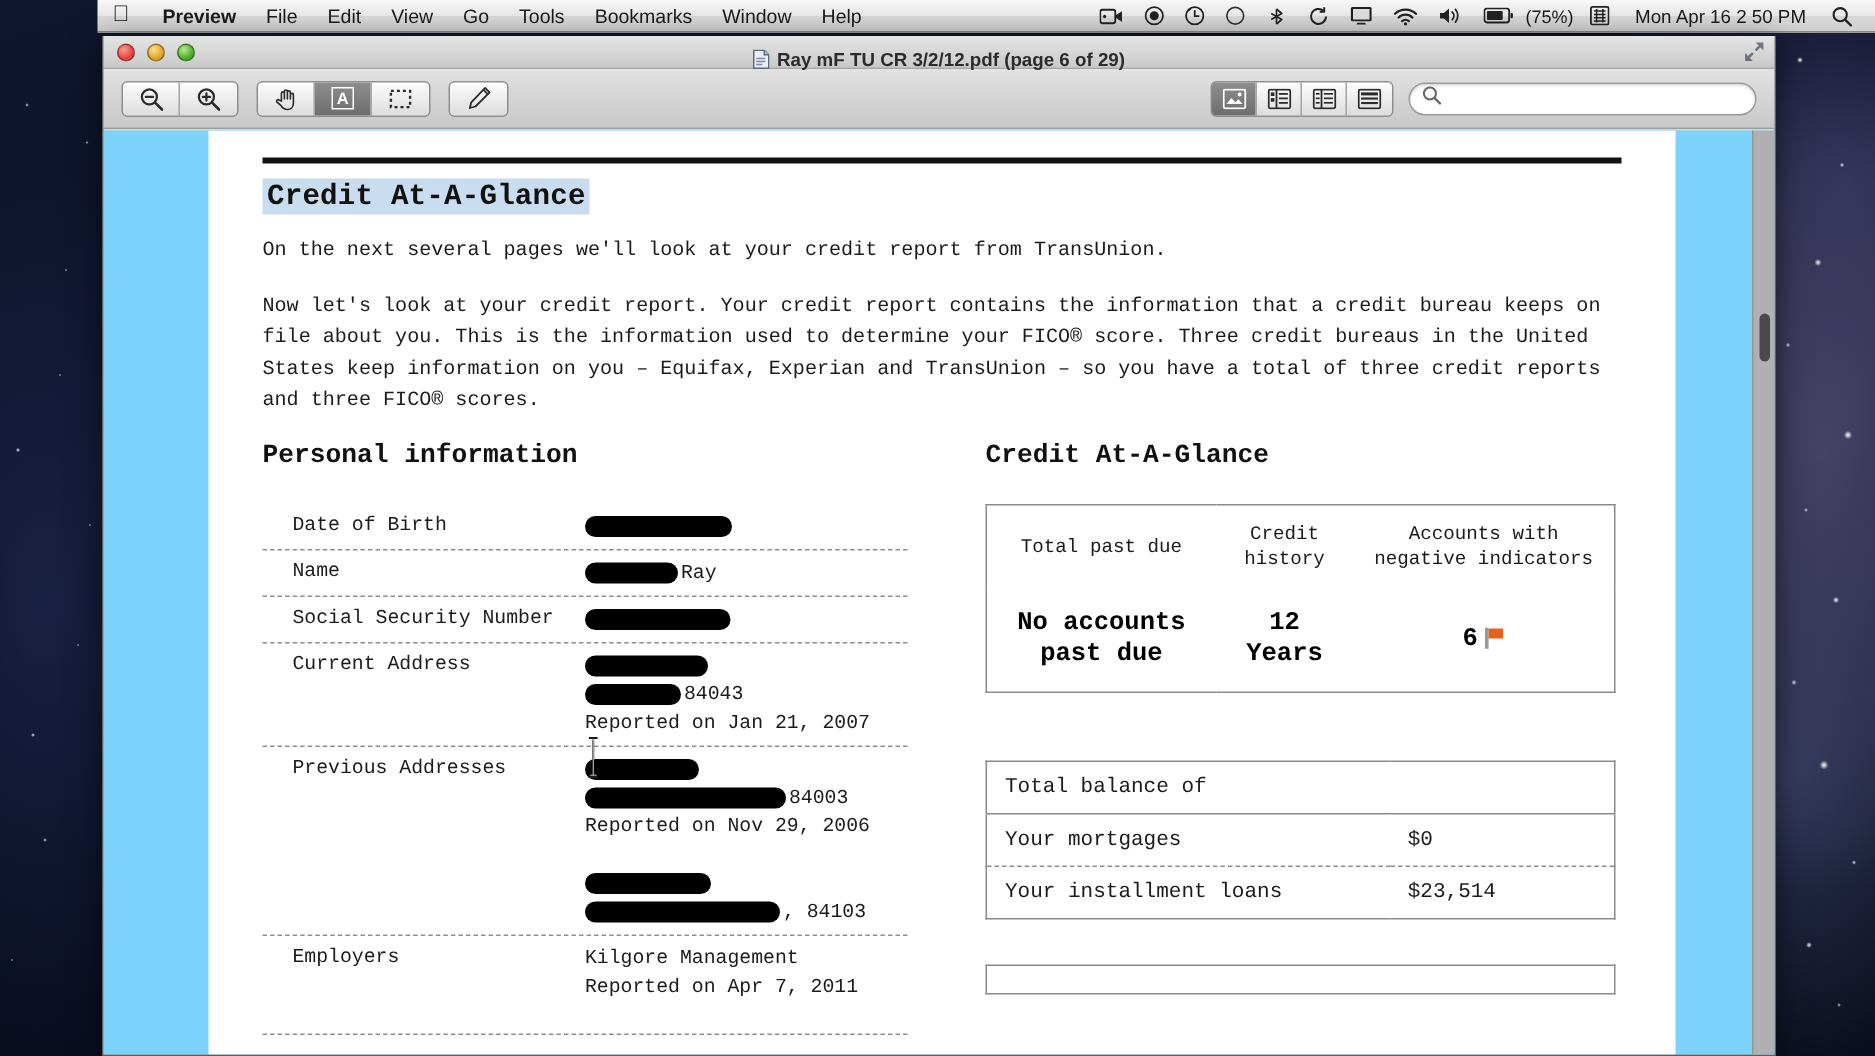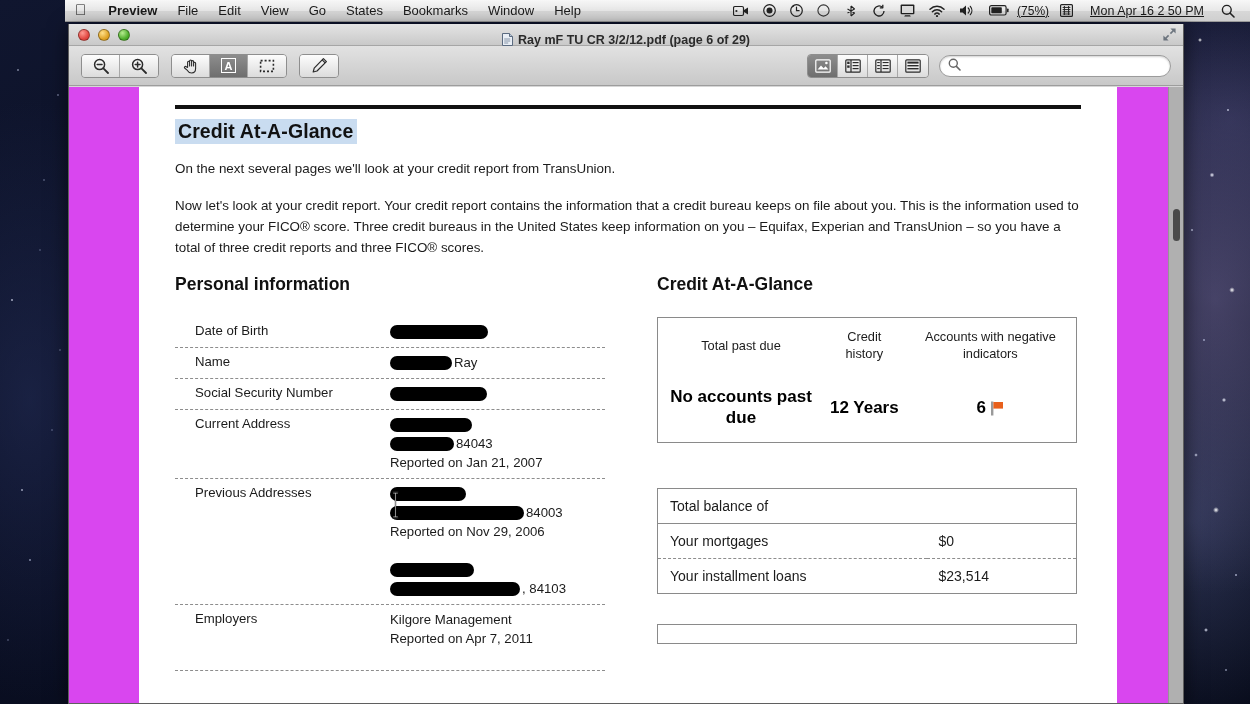--- a/index.html
+++ b/index.html
@@ -61,21 +61,21 @@
     display: flex; align-items: center;
     font-size: 13px; color: #1a1a1a;
     z-index: 5;
   }
   .apple-logo {
     font-size: 15px; line-height: 1; padding: 0 12px 2px 10px; color: #111;
   }
   .menu-item { padding: 0 10px; white-space: nowrap; line-height: 22px; }
   .menu-item.bold { font-weight: bold; }
   #menu-right {
-    margin-left: auto; display: flex; align-items: center; gap: 0px; padding-right: 8px; text-decoration: underline;
+    margin-left: auto; display: flex; align-items: center; gap: 0px; padding-right: 8px;
   }
   #menu-right .mi { padding: 0 7px; display: flex; align-items: center; line-height: 22px; }
   #menu-right .clock { padding: 0 10px; font-size: 12.5px; white-space: nowrap; }
   #menu-right .batt-pct { font-size: 12px; padding: 0 4px 0 1px; }
   .mb-svg { display:block; }
 
   
   #window {
     position: absolute; left: 68px; top: 24px; width: 1116px; height: 680px;
     background: #d6d6d6;
@@ -134,21 +134,21 @@
     box-shadow: inset 0 1px 2px rgba(0,0,0,.18);
   }
   #search-input {
     border: none; outline: none; font-size: 12px; flex: 1; margin-left: 5px;
     font-family: "Liberation Sans", sans-serif; background: transparent;
   }
 
   
   #doc-area {
     position: absolute; top: 63px; left: 0; right: 0; bottom: 0;
-    background: #d946ef; overflow: hidden;
+    background: #7dd3fc; overflow: hidden; font-family: Liberation Mono, monospace;
   }
   #page {
     position: absolute; left: 70px; top: 0; width: 978px; min-height: 641px;
     background: #fff;
     padding: 18px 36px 0 36px;
   }
   #scrollbar-track {
     position: absolute; right: 0; top: 0; bottom: 0; width: 15px;
     background: #b0b0b0; border-left: 1px solid #959595;
   }
@@ -217,21 +217,21 @@
   <div id="stars2"></div>
 </div>
 
 <div id="menubar">
   <div class="apple-logo"></div>
   <div class="menu-item bold">Preview</div>
   <div class="menu-item">File</div>
   <div class="menu-item">Edit</div>
   <div class="menu-item">View</div>
   <div class="menu-item">Go</div>
-  <div class="menu-item">States</div>
+  <div class="menu-item">Tools</div>
   <div class="menu-item">Bookmarks</div>
   <div class="menu-item">Window</div>
   <div class="menu-item">Help</div>
 
   <div id="menu-right">
     <div class="mi">
       <svg class="mb-svg" width="16" height="12" viewBox="0 0 16 12">
           <rect x="0.5" y="1.5" width="10" height="9" rx="1.5" fill="none" stroke="#222" stroke-width="1.2"></rect>
           <path d="M11 5 L15 2.5 L15 9.5 L11 7 Z" fill="#222"></path>
           <circle cx="3.4" cy="6" r="1.1" fill="#222"></circle>

